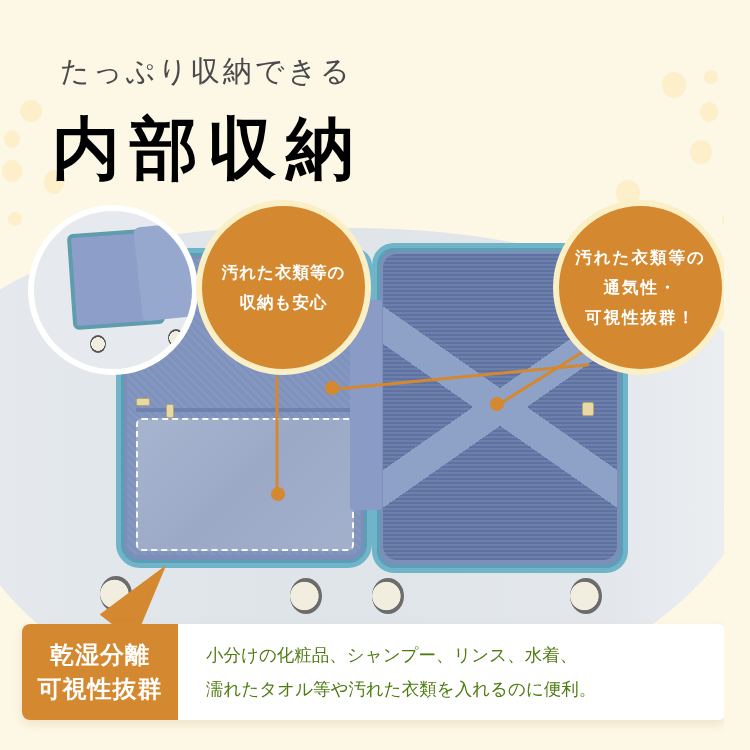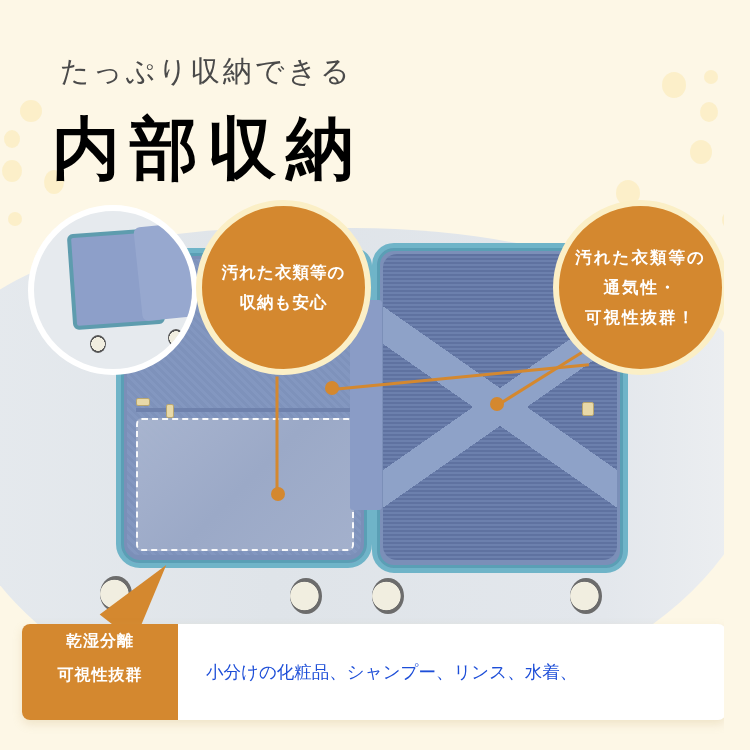--- a/index.html
+++ b/index.html
@@ -106,26 +106,26 @@
   .pointer-dot { position: absolute; width: 14px; height: 14px; border-radius: 50%; background: #d4882f; }
 
   
   .card {
     position: absolute; left: 22px; top: 624px; width: 704px; height: 96px;
     background: #ffffff; border-radius: 8px; box-shadow: 0 4px 10px rgba(200,170,110,0.25);
     overflow: hidden; display: flex;
   }
   .card-label {
     width: 156px; height: 100%; background: #d4882f; color: #fff;
-    display: flex; flex-direction: column; align-items: center;
-    font-size: 16px; line-height: 34px; font-weight: bold; letter-spacing: 1px;
+    display: flex; flex-direction: column; justify-content: center; align-items: center;
+    font-size: 24px; line-height: 34px; font-weight: bold; letter-spacing: 1px;
   }
   .card-text {
     padding-left: 28px; display: flex; flex-direction: column; justify-content: center;
-    font-size: 17.5px; line-height: 34px; color: #1d4ed8;
+    font-size: 17.5px; line-height: 34px; color: #4d7c0f;
   }
   .card-tail {
     position: absolute; left: 95px; top: 548px; width: 0; height: 0;
     border-left: 22px solid transparent; border-right: 22px solid transparent;
     border-bottom: 80px solid #d4882f; transform: rotate(38deg); transform-origin: 50% 100%;
   }
 </style>
 </head>
 <body>
 
@@ -195,16 +195,17 @@
   </div>
 
   <div class="card-tail"></div>
   <div class="card">
     <div class="card-label">
       <div>乾湿分離</div>
       <div>可視性抜群</div>
     </div>
     <div class="card-text">
       <div>小分けの化粧品、シャンプー、リンス、水着、</div>
+      <div>濡れたタオル等や汚れた衣類を入れるのに便利。</div>
     </div>
   </div>
 
 </div>
 
 </body></html>

